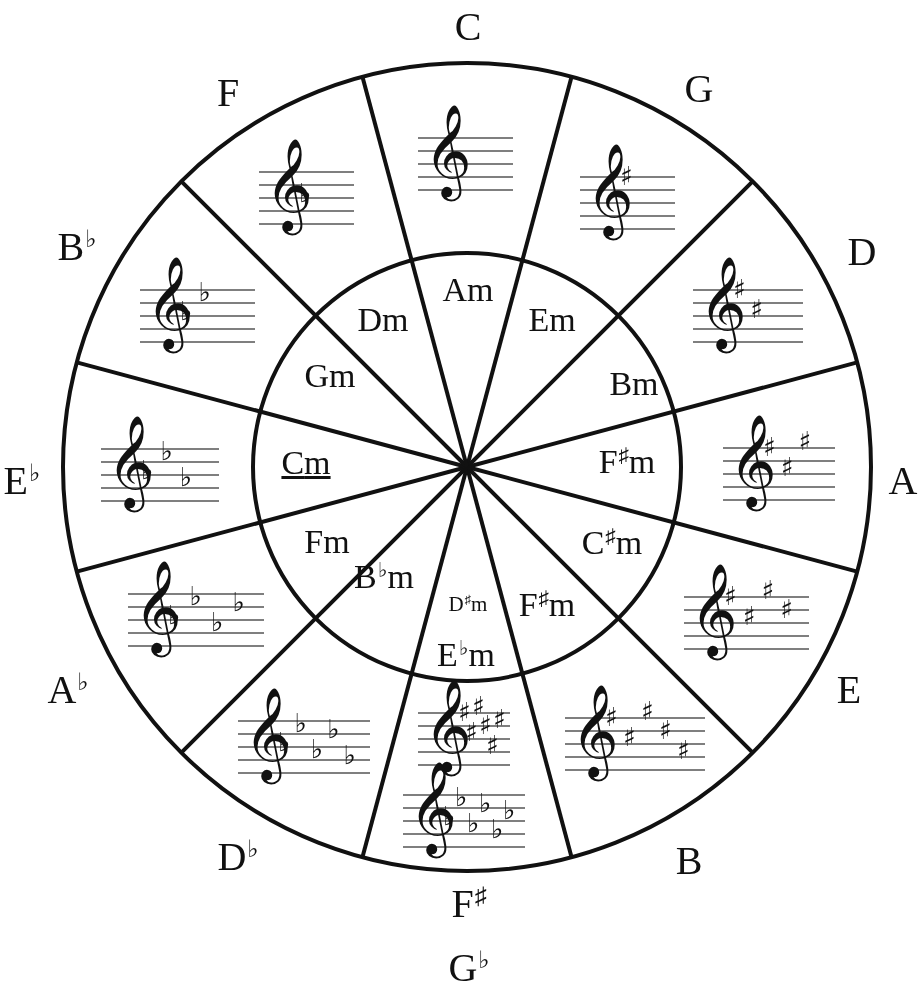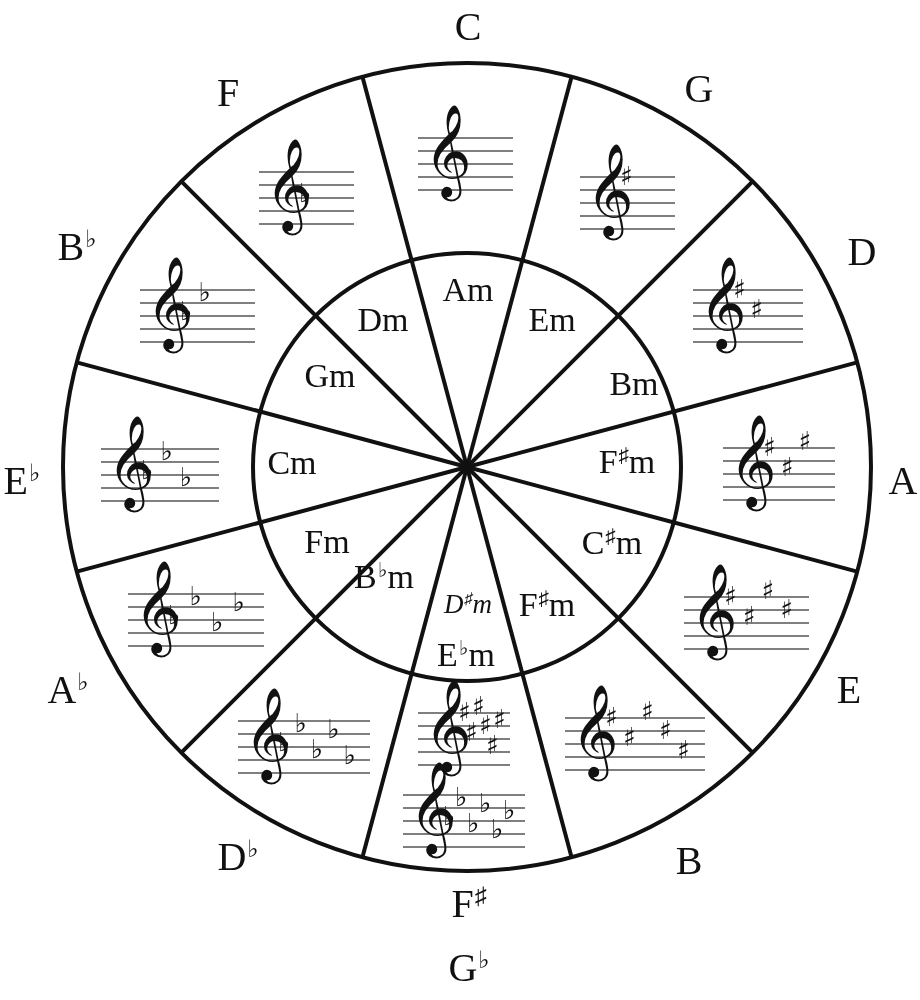--- a/index.html
+++ b/index.html
@@ -1,21 +1,21 @@
 <!DOCTYPE html>
 <html><head>
 <meta charset="utf-8">
 <style>
   html, body { margin: 0; padding: 0; background: #ffffff; }
   body { width: 920px; height: 1000px; overflow: hidden; position: relative; }
   #stage { position: absolute; left: 0; top: 0; width: 920px; height: 1000px; }
   .lbl { position: absolute; font-family: "Liberation Serif", "DejaVu Serif", serif; color: #111; white-space: nowrap; transform: translate(-50%, -50%); line-height: 1; }
   .major { font-size: 40px; }
   .minor { font-size: 34px; }
-  .minor.small { font-size: 27px; font-style: italic; }
+  .minor.small { font-size: 21px; }
   .lbl sup { font-size: 0.6em; vertical-align: 0; position: relative; top: -0.55em; margin-left: 1px; }
 </style>
 </head>
 <body>
 
 <div id="stage">
   <svg id="wheel" width="920" height="1000" viewBox="0 0 920 1000" xmlns="http://www.w3.org/2000/svg">
       <circle cx="467" cy="467" r="404" fill="none" stroke="#111111" stroke-width="4"></circle>
       <circle cx="467" cy="467" r="214" fill="none" stroke="#111111" stroke-width="4"></circle>
       <line x1="467" y1="467" x2="571.5628942214183" y2="76.76596617921638" stroke="#111111" stroke-width="4"></line>
@@ -170,17 +170,17 @@
       <div class="lbl minor" style="left: 468px; top: 290px;"><span>A</span><span>m</span></div>
       <div class="lbl minor" style="left: 552px; top: 320px;"><span>E</span><span>m</span></div>
       <div class="lbl minor" style="left: 610px; top: 384px; margin-left: 24px;"><span>B</span><span>m</span></div>
       <div class="lbl minor" style="left: 627px; top: 462px;"><span>F</span><sup>♯</sup><span>m</span></div>
       <div class="lbl minor" style="left: 612px; top: 543px;"><span>C</span><sup>♯</sup><span>m</span></div>
       <div class="lbl minor" style="left: 547px; top: 605px;"><span>F</span><sup>♯</sup><span>m</span></div>
       <div class="lbl minor small" style="left: 468px; top: 604px;"><span>D</span><sup>♯</sup><span>m</span></div>
       <div class="lbl minor" style="left: 466px; top: 655px;"><span>E</span><sup>♭</sup><span>m</span></div>
       <div class="lbl minor" style="left: 384px; top: 577px;"><span>B</span><sup>♭</sup><span>m</span></div>
       <div class="lbl minor" style="left: 327px; top: 542px;"><span>F</span><span>m</span></div>
-      <div class="lbl minor" style="left: 292px; top: 463px;"><span>C</span><span>m</span></div>
+      <div class="lbl minor" style="left: 306px; top: 463px; text-decoration: underline;"><span>C</span><span>m</span></div>
       <div class="lbl minor" style="left: 330px; top: 376px;"><span>G</span><span>m</span></div>
       <div class="lbl minor" style="left: 383px; top: 320px;"><span>D</span><span>m</span></div>
     </div>
 </div>
 
 </body></html>

